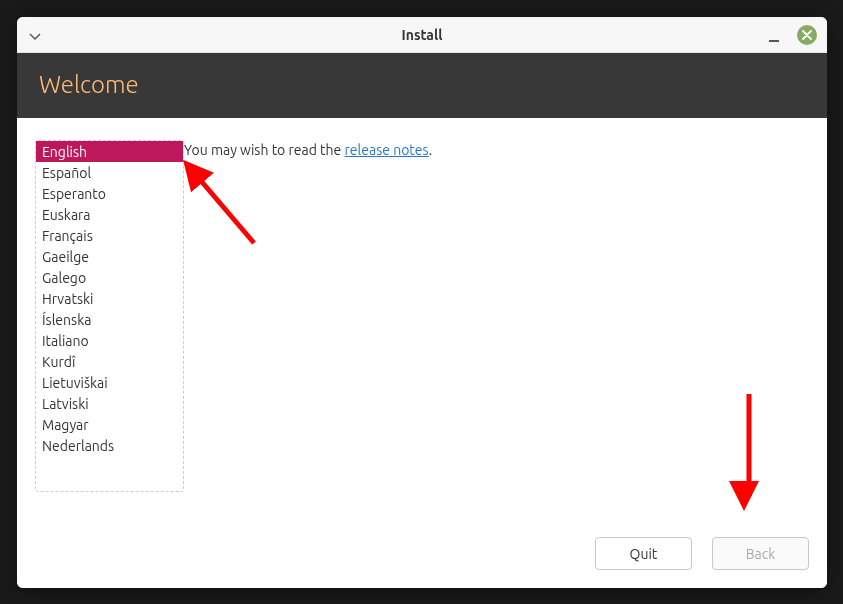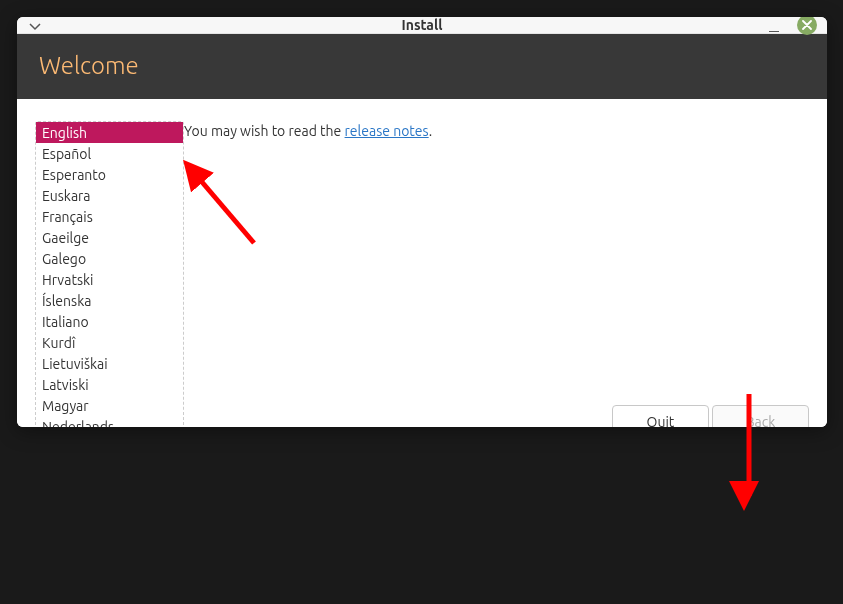--- a/index.html
+++ b/index.html
@@ -13,21 +13,21 @@
       width: 843px;
       height: 604px;
       overflow: hidden;
       position: relative;
     }
     .window {
       position: absolute;
       left: 17px;
       top: 17px;
       width: 810px;
-      height: 410px;
+      height: 571px;
       background: #f7f7f7;
       border-radius: 6px;
       display: flex;
       flex-direction: column;
       box-shadow: 0 4px 20px rgba(0,0,0,0.4);
       overflow: hidden;
     }
     .titlebar {
       height: 36px;
       background: #f7f7f7;
@@ -134,21 +134,21 @@
     }
     .hint-text a {
       color: #2a76c6;
       text-decoration: underline;
     }
     .button-row {
       position: absolute;
       bottom: 18px;
       right: 18px;
       display: flex;
-      gap: 3px;
+      gap: 20px;
     }
     .btn {
       min-width: 97px;
       height: 33px;
       background: #fff;
       border: 1px solid #c8c8c8;
       border-radius: 4px;
       font-size: 14px;
       color: #333;
       cursor: pointer;

